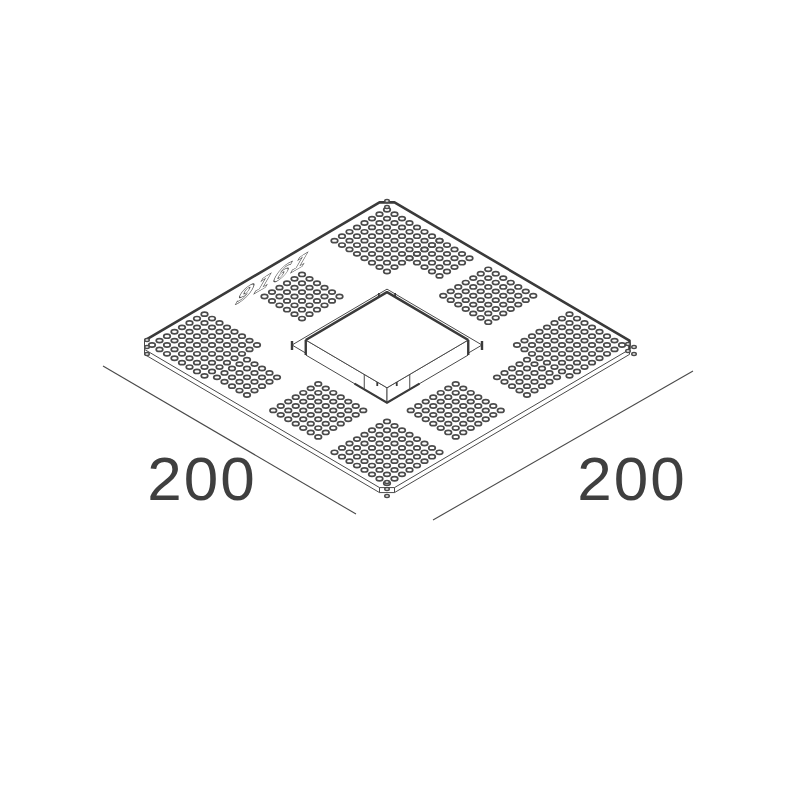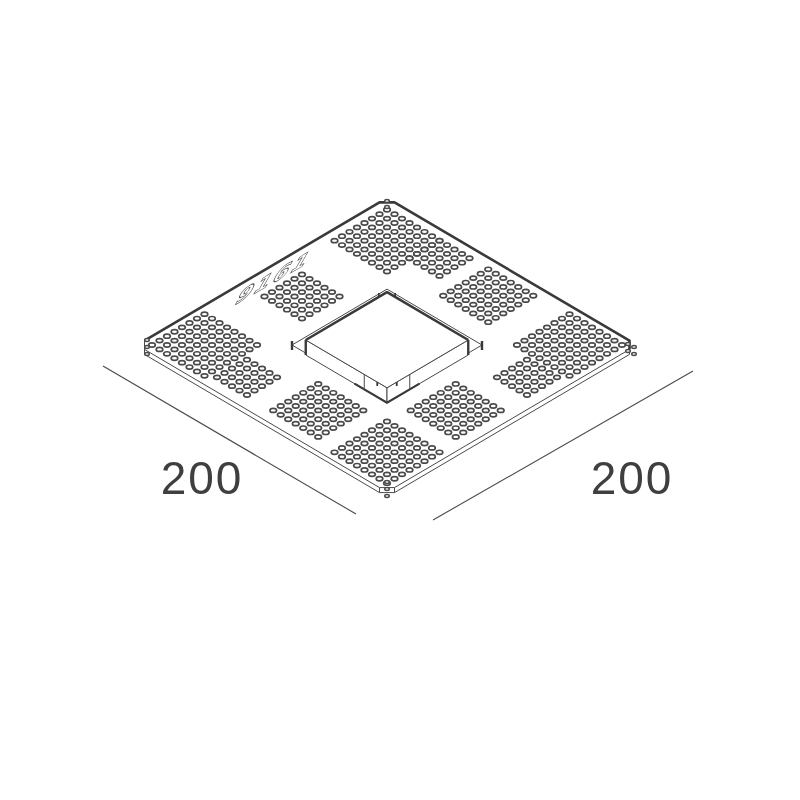--- a/index.html
+++ b/index.html
@@ -3,21 +3,21 @@
 <meta charset="utf-8">
 <style>
   html,body{margin:0;padding:0;background:#ffffff;}
   .stage{position:relative;width:800px;height:800px;background:#ffffff;overflow:hidden;
          font-family:"Liberation Sans", sans-serif;}
   svg{position:absolute;left:0;top:0;}
   .dim-label{
     position:absolute;
     transform:translate(-50%,-50%);
     font-family:"Liberation Sans", sans-serif;
-    font-size:46px;
+    font-size:62px;
     letter-spacing:2px;
     color:#3f3f3f;
     white-space:nowrap;
     user-select:none;
   }
   #dim-left{left:202px;top:478px;}
   #dim-right{left:632px;top:478px;}
 </style>
 </head>
 <body>

